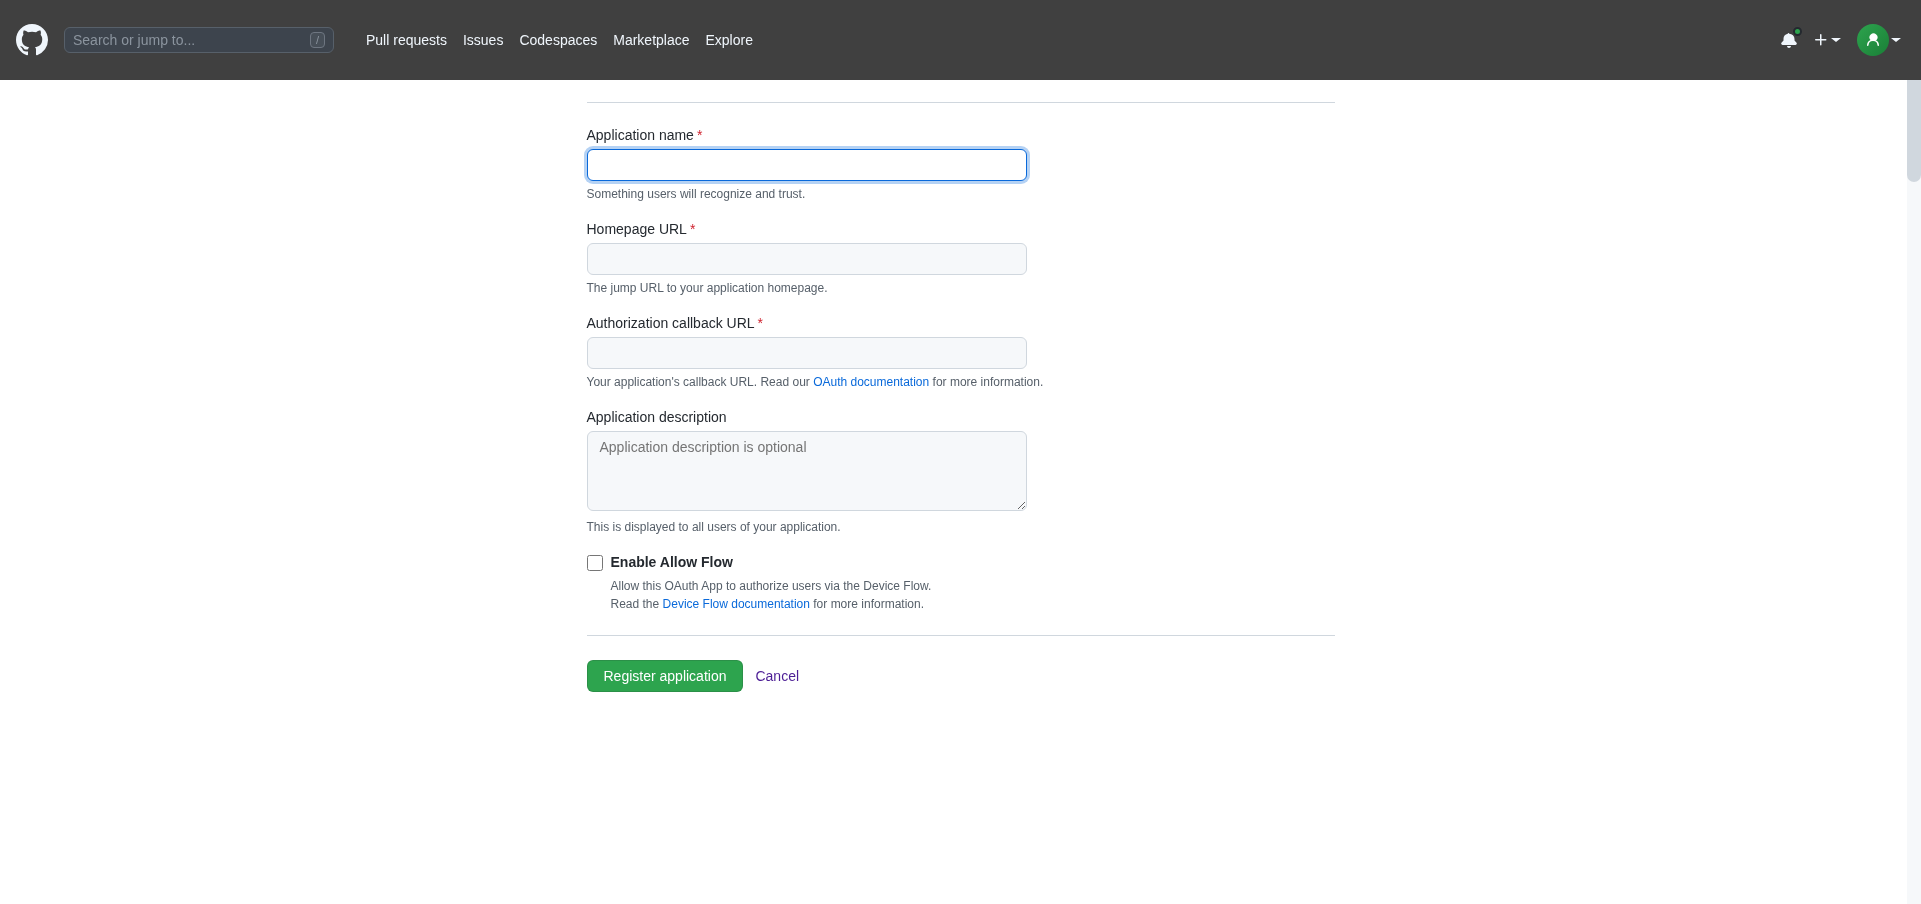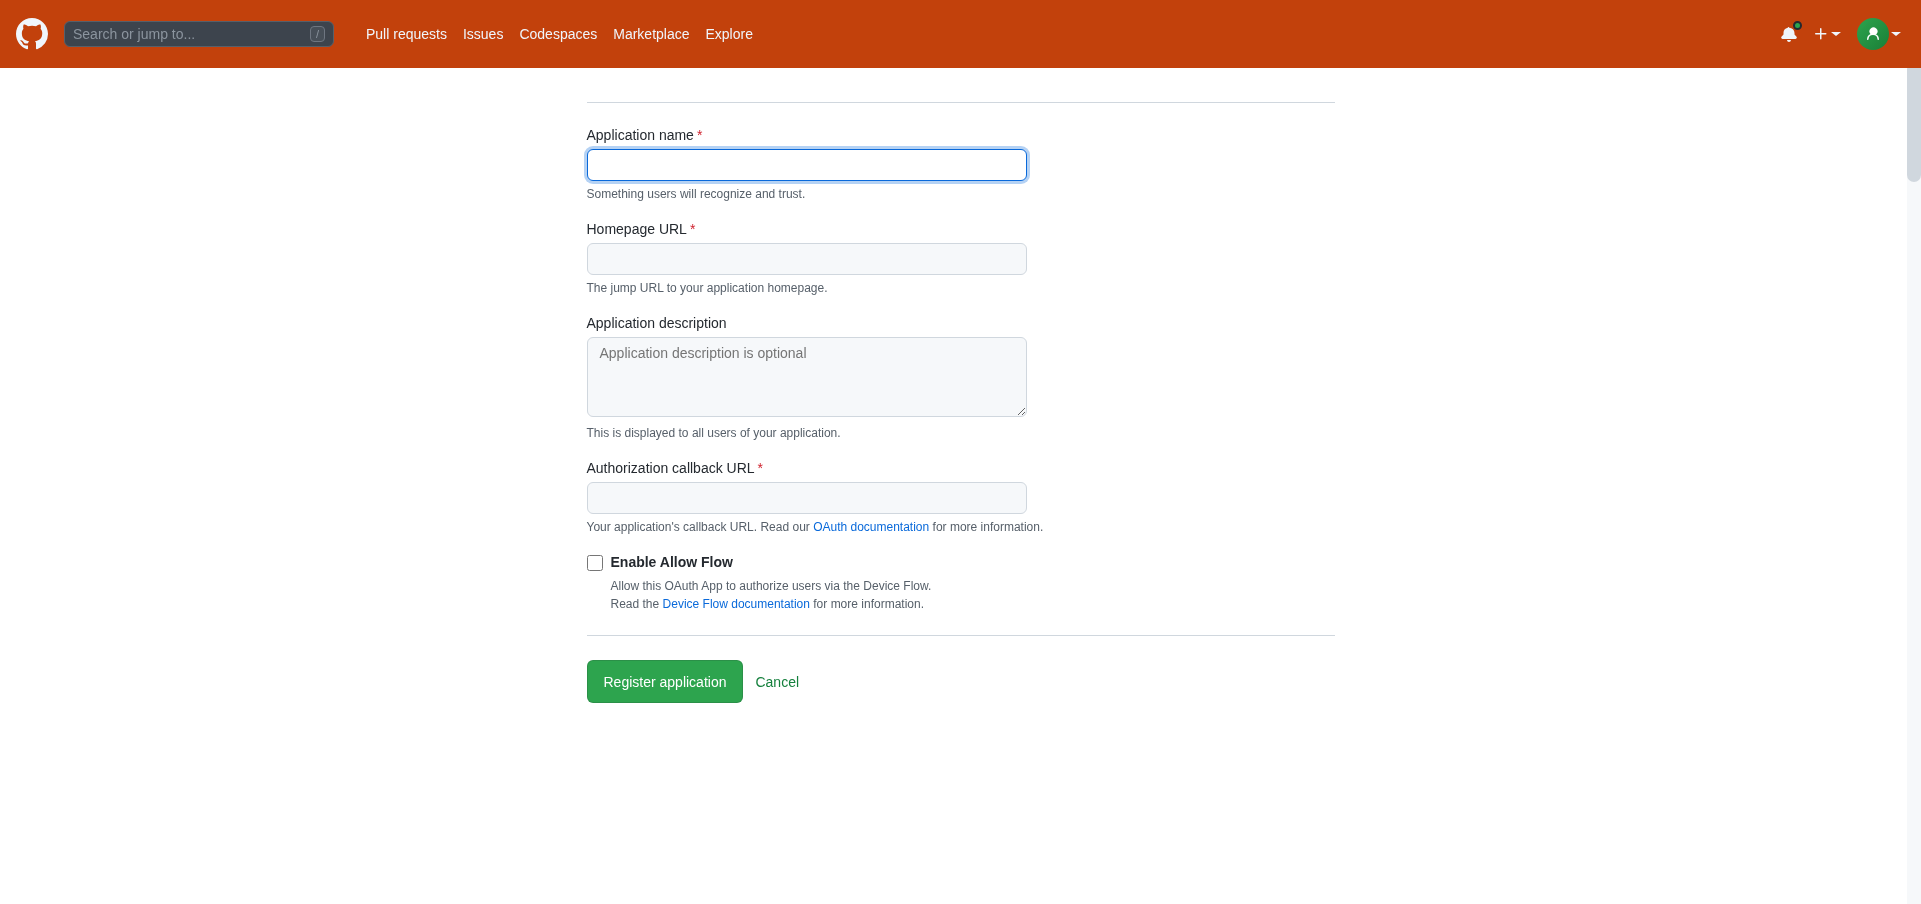--- a/index.html
+++ b/index.html
@@ -10,22 +10,22 @@
 
     body {
       font-family: -apple-system, BlinkMacSystemFont, "Segoe UI", Helvetica, Arial, sans-serif;
       font-size: 14px;
       color: #24292f;
       background: #ffffff;
     }
 
     
     .header {
-      background: #c2410c;
-      height: 68px;
+      background: #404040;
+      height: 80px;
       display: flex;
       align-items: center;
       padding: 0 16px;
       gap: 16px;
       position: fixed;
       top: 0;
       left: 0;
       right: 0;
       z-index: 100;
     }
@@ -252,27 +252,27 @@
     .btn-primary {
       background: #2da44e;
       color: #ffffff;
       border: 1px solid rgba(31, 35, 40, 0.15);
       border-radius: 6px;
       padding: 5px 16px;
       font-size: 14px;
       font-weight: 500;
       cursor: pointer;
       line-height: 20px;
-      height: 43px;
+      height: 32px;
     }
 
     .btn-link {
       background: transparent;
       border: none;
-      color: #15803d;
+      color: #4c1d95;
       font-size: 14px;
       cursor: pointer;
       padding: 5px 0;
       text-decoration: none;
     }
 
     
     .notif-wrap {
       position: relative;
       display: inline-flex;
@@ -376,33 +376,33 @@
 
     <div class="form-group">
       <label class="form-label">
         <span>Homepage URL</span><span class="required-star">*</span>
       </label>
       <input type="text" class="form-input" style="">
       <p class="form-hint">The jump URL to your application homepage.</p>
     </div>
 
     <div class="form-group">
-      <label class="form-label">Application description</label>
-      <textarea class="form-textarea" placeholder="Application description is optional" style=""></textarea>
-      <p class="form-hint">This is displayed to all users of your application.</p>
-    </div>
-
-    <div class="form-group">
       <label class="form-label">
         <span>Authorization callback URL</span><span class="required-star">*</span>
       </label>
       <input type="text" class="form-input" style="">
       <p class="form-hint">
         <span>Your application's callback URL. Read our </span><a href="#" class="link">OAuth documentation</a><span> for more information.</span>
       </p>
+    </div>
+
+    <div class="form-group">
+      <label class="form-label">Application description</label>
+      <textarea class="form-textarea" placeholder="Application description is optional" style=""></textarea>
+      <p class="form-hint">This is displayed to all users of your application.</p>
     </div>
 
     <div class="form-group">
       <div class="checkbox-group">
         <input type="checkbox" class="checkbox-input" id="deviceFlow" style="">
         <label class="checkbox-label" for="deviceFlow">Enable Allow Flow</label>
       </div>
       <p class="checkbox-description">Allow this OAuth App to authorize users via the Device Flow.</p>
       <p class="checkbox-description">
         <span>Read the </span><a href="#" class="link">Device Flow documentation</a><span> for more information.</span>

